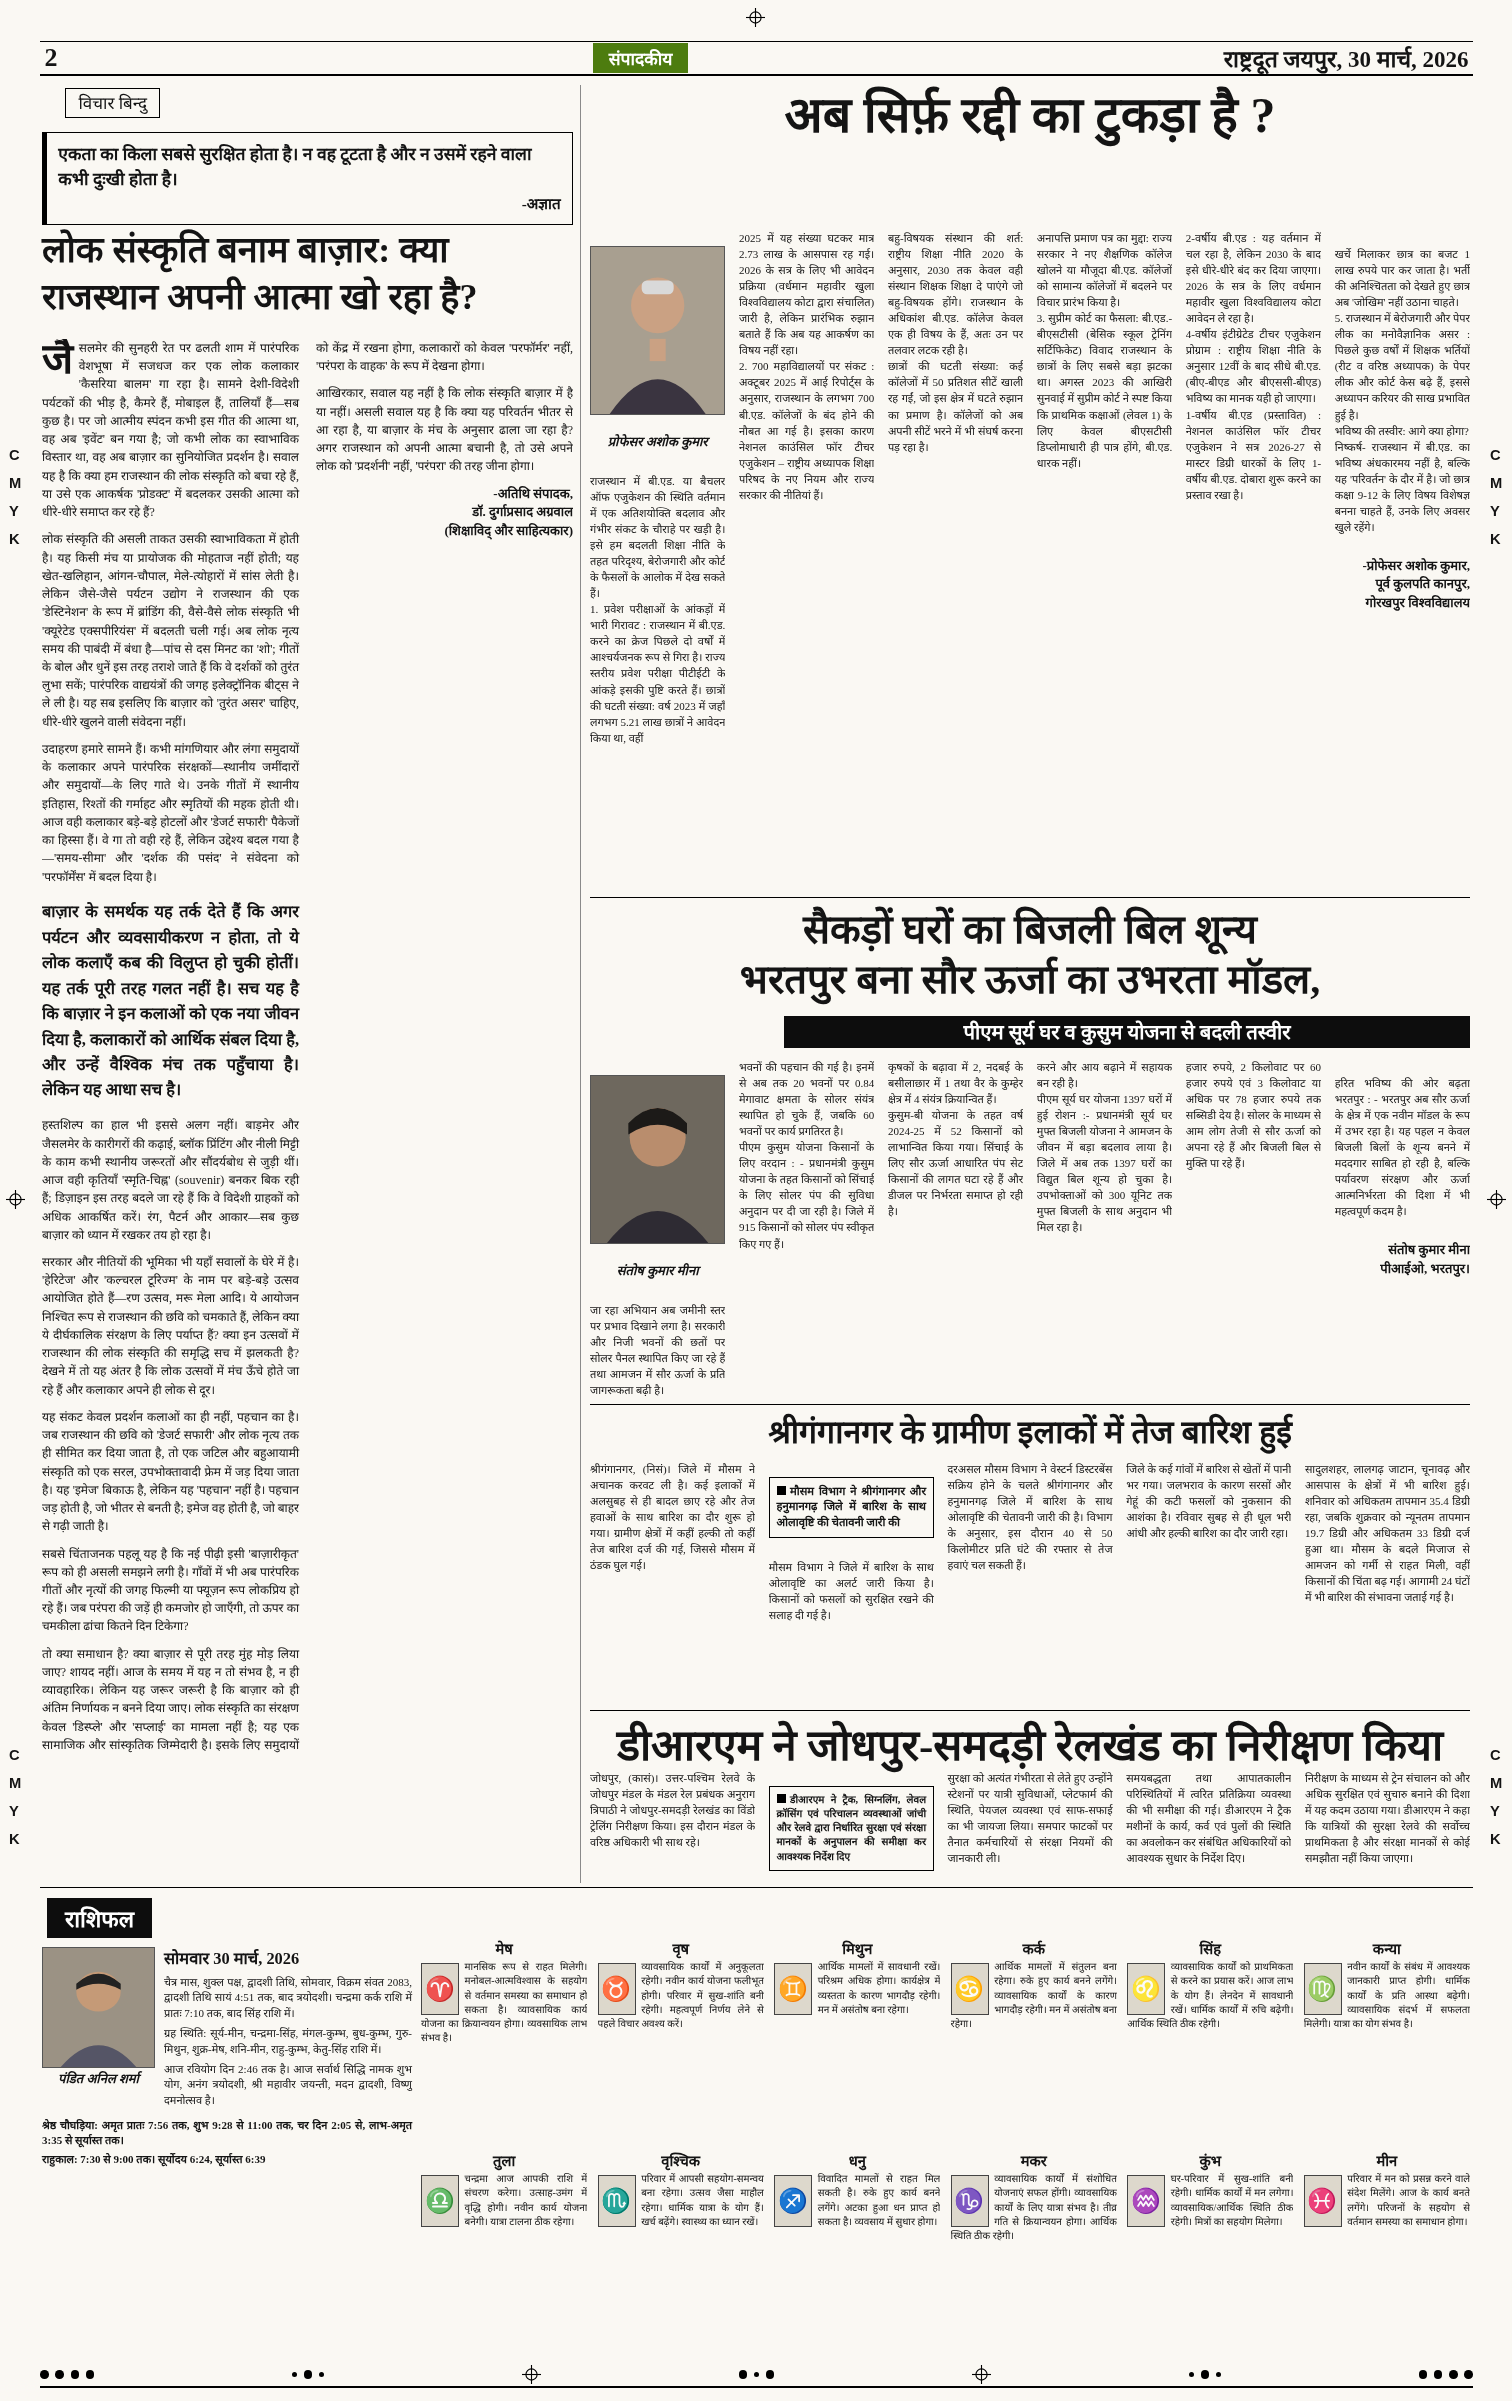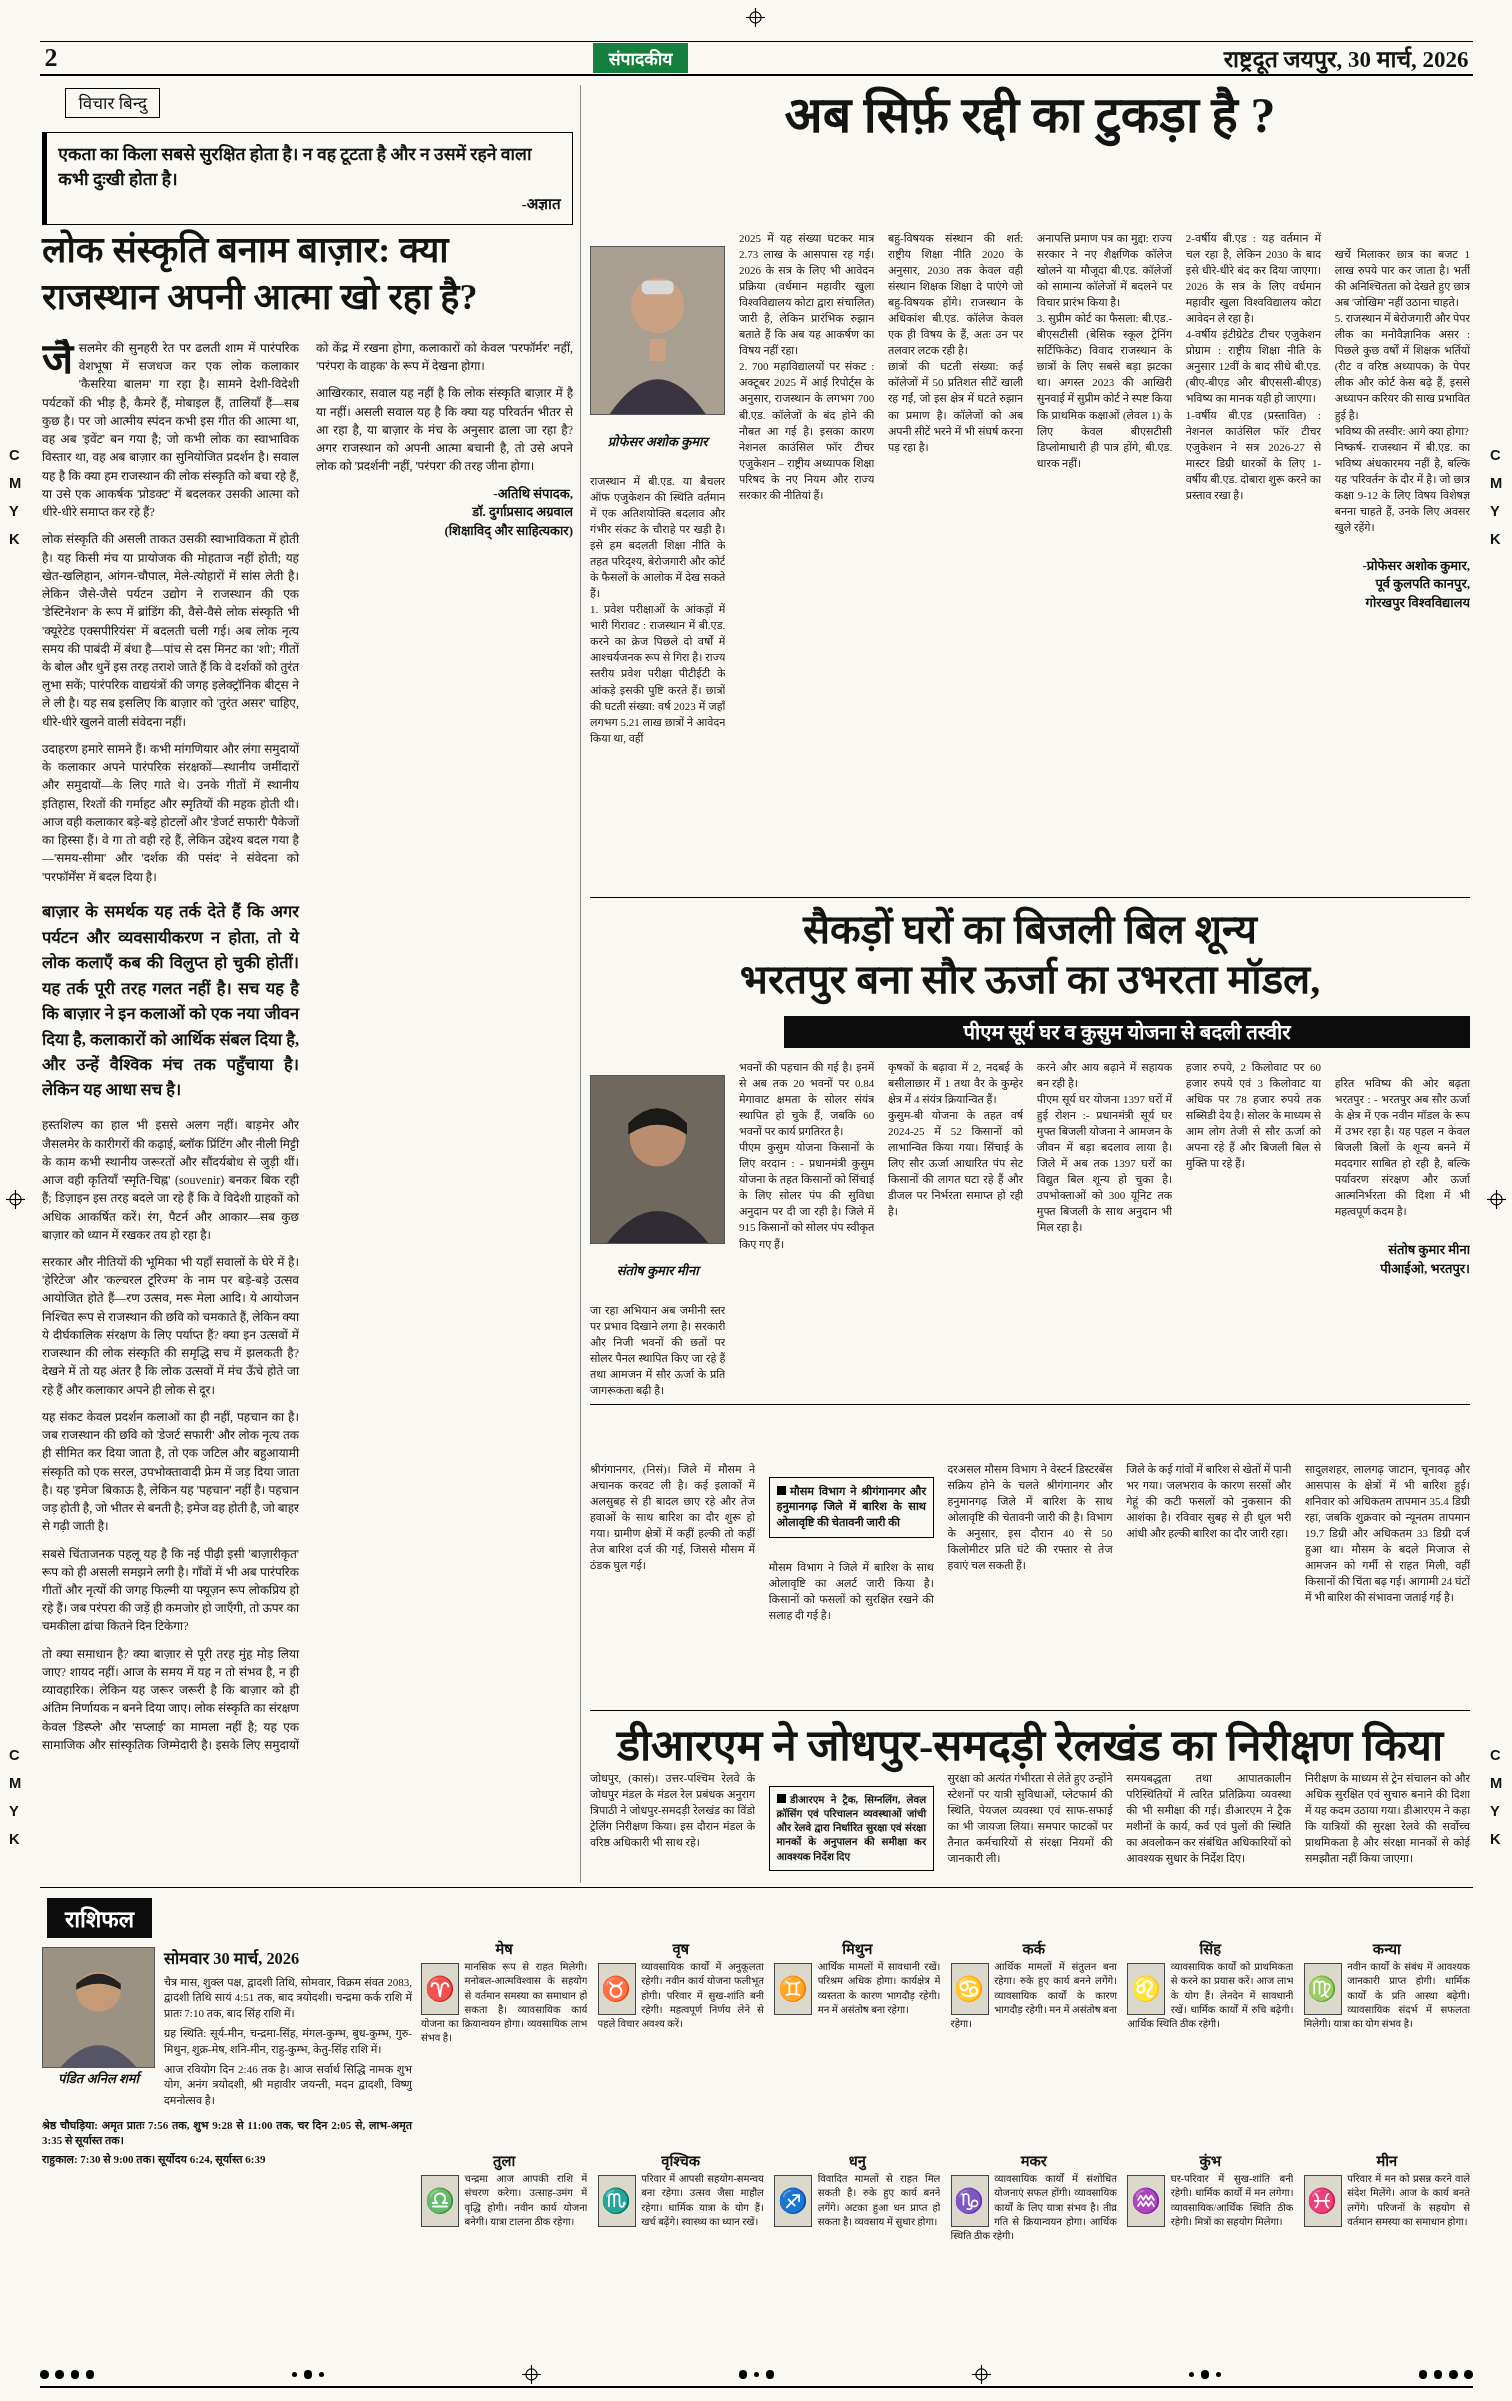--- a/index.html
+++ b/index.html
@@ -10,21 +10,21 @@
   
   .cmyk { position:absolute; font-family:"Liberation Sans",sans-serif; font-size:14.7px; font-weight:bold; line-height:1.9; white-space:pre-line; }
   .crosshair { position:absolute; width:19px; height:19px; }
   .crosshair svg { width:100%; height:100%; }
 
   
   .header { position:absolute; left:40px; top:41px; width:1433px; height:35px;
             border-top:1.1px solid #000; border-bottom:2.3px double #000;
             display:flex; align-items:center; justify-content:space-between; padding:0 4.5px; }
   .pagenum { font-size:26px; font-weight:bold; }
-  .section-box { background:#15803d; color:#fff; font-size:17.5px; font-weight:bold; padding:2.8px 16px; }
+  .section-box { background:#4d7c0f; color:#fff; font-size:17.5px; font-weight:bold; padding:2.8px 16px; }
   .masthead { font-size:23px; font-weight:bold; }
 
   
   .abs { position:absolute; }
   .rule { position:absolute; border-top:1.1px solid #000; }
   .vrule { position:absolute; border-left:0.6px solid #8a8a8a; }
   .hl-center { text-align:center; font-weight:bold; line-height:1.26; }
   .cols { display:flex; gap:13.6px; }
   .col { flex:1; font-size:11px; line-height:1.46; text-align:justify; overflow:hidden; white-space:pre-line; }
   .caption { text-align:center; font-weight:bold; font-size:13px; padding:2.3px 0 4.5px 0;font-style:italic; }
@@ -212,20 +212,21 @@
 पीएम सूर्य घर योजना 1397 घरों में हुई रोशन :- प्रधानमंत्री सूर्य घर मुफ्त बिजली योजना ने आमजन के जीवन में बड़ा बदलाव लाया है। जिले में अब तक 1397 घरों का विद्युत बिल शून्य हो चुका है। उपभोक्ताओं को 300 यूनिट तक मुफ्त बिजली के साथ अनुदान भी मिल रहा है।</div>
     <div class="col">हजार रुपये, 2 किलोवाट पर 60 हजार रुपये एवं 3 किलोवाट या अधिक पर 78 हजार रुपये तक सब्सिडी देय है। सोलर के माध्यम से आम लोग तेजी से सौर ऊर्जा को अपना रहे हैं और बिजली बिल से मुक्ति पा रहे हैं।</div>
     <div class="col">
       <div>हरित भविष्य की ओर बढ़ता भरतपुर : - भरतपुर अब सौर ऊर्जा के क्षेत्र में एक नवीन मॉडल के रूप में उभर रहा है। यह पहल न केवल बिजली बिलों के शून्य बनने में मददगार साबित हो रही है, बल्कि पर्यावरण संरक्षण और ऊर्जा आत्मनिर्भरता की दिशा में भी महत्वपूर्ण कदम है।</div>
       <div class="sig">संतोष कुमार मीना
 पीआईओ, भरतपुर।</div>
     </div>
   </div>
   <div class="rule" style="left:590px; top:1404px; width:880px;"></div>
 
+  <div class="rain-hl hl-center">श्रीगंगानगर के ग्रामीण इलाकों में तेज बारिश हुई</div>
   <div class="abs cols" style="left:590px; top:1461px; width:880px; height:242px;">
     <div class="col">श्रीगंगानगर, (निसं)। जिले में मौसम ने अचानक करवट ली है। कई इलाकों में अलसुबह से ही बादल छाए रहे और तेज हवाओं के साथ बारिश का दौर शुरू हो गया। ग्रामीण क्षेत्रों में कहीं हल्की तो कहीं तेज बारिश दर्ज की गई, जिससे मौसम में ठंडक घुल गई।</div>
     <div class="col">
       <div class="highlight"><span class="sq"></span><span>मौसम विभाग ने श्रीगंगानगर और हनुमानगढ़ जिले में बारिश के साथ ओलावृष्टि की चेतावनी जारी की</span></div>
       <div>मौसम विभाग ने जिले में बारिश के साथ ओलावृष्टि का अलर्ट जारी किया है। किसानों को फसलों को सुरक्षित रखने की सलाह दी गई है।</div>
     </div>
     <div class="col">दरअसल मौसम विभाग ने वेस्टर्न डिस्टरबेंस सक्रिय होने के चलते श्रीगंगानगर और हनुमानगढ़ जिले में बारिश के साथ ओलावृष्टि की चेतावनी जारी की है। विभाग के अनुसार, इस दौरान 40 से 50 किलोमीटर प्रति घंटे की रफ्तार से तेज हवाएं चल सकती हैं।</div>
     <div class="col">जिले के कई गांवों में बारिश से खेतों में पानी भर गया। जलभराव के कारण सरसों और गेहूं की कटी फसलों को नुकसान की आशंका है। रविवार सुबह से ही धूल भरी आंधी और हल्की बारिश का दौर जारी रहा।</div>
     <div class="col">सादुलशहर, लालगढ़ जाटान, चूनावढ़ और आसपास के क्षेत्रों में भी बारिश हुई। शनिवार को अधिकतम तापमान 35.4 डिग्री रहा, जबकि शुक्रवार को न्यूनतम तापमान 19.7 डिग्री और अधिकतम 33 डिग्री दर्ज हुआ था। मौसम के बदले मिजाज से आमजन को गर्मी से राहत मिली, वहीं किसानों की चिंता बढ़ गई। आगामी 24 घंटों में भी बारिश की संभावना जताई गई है।</div>
   </div>

